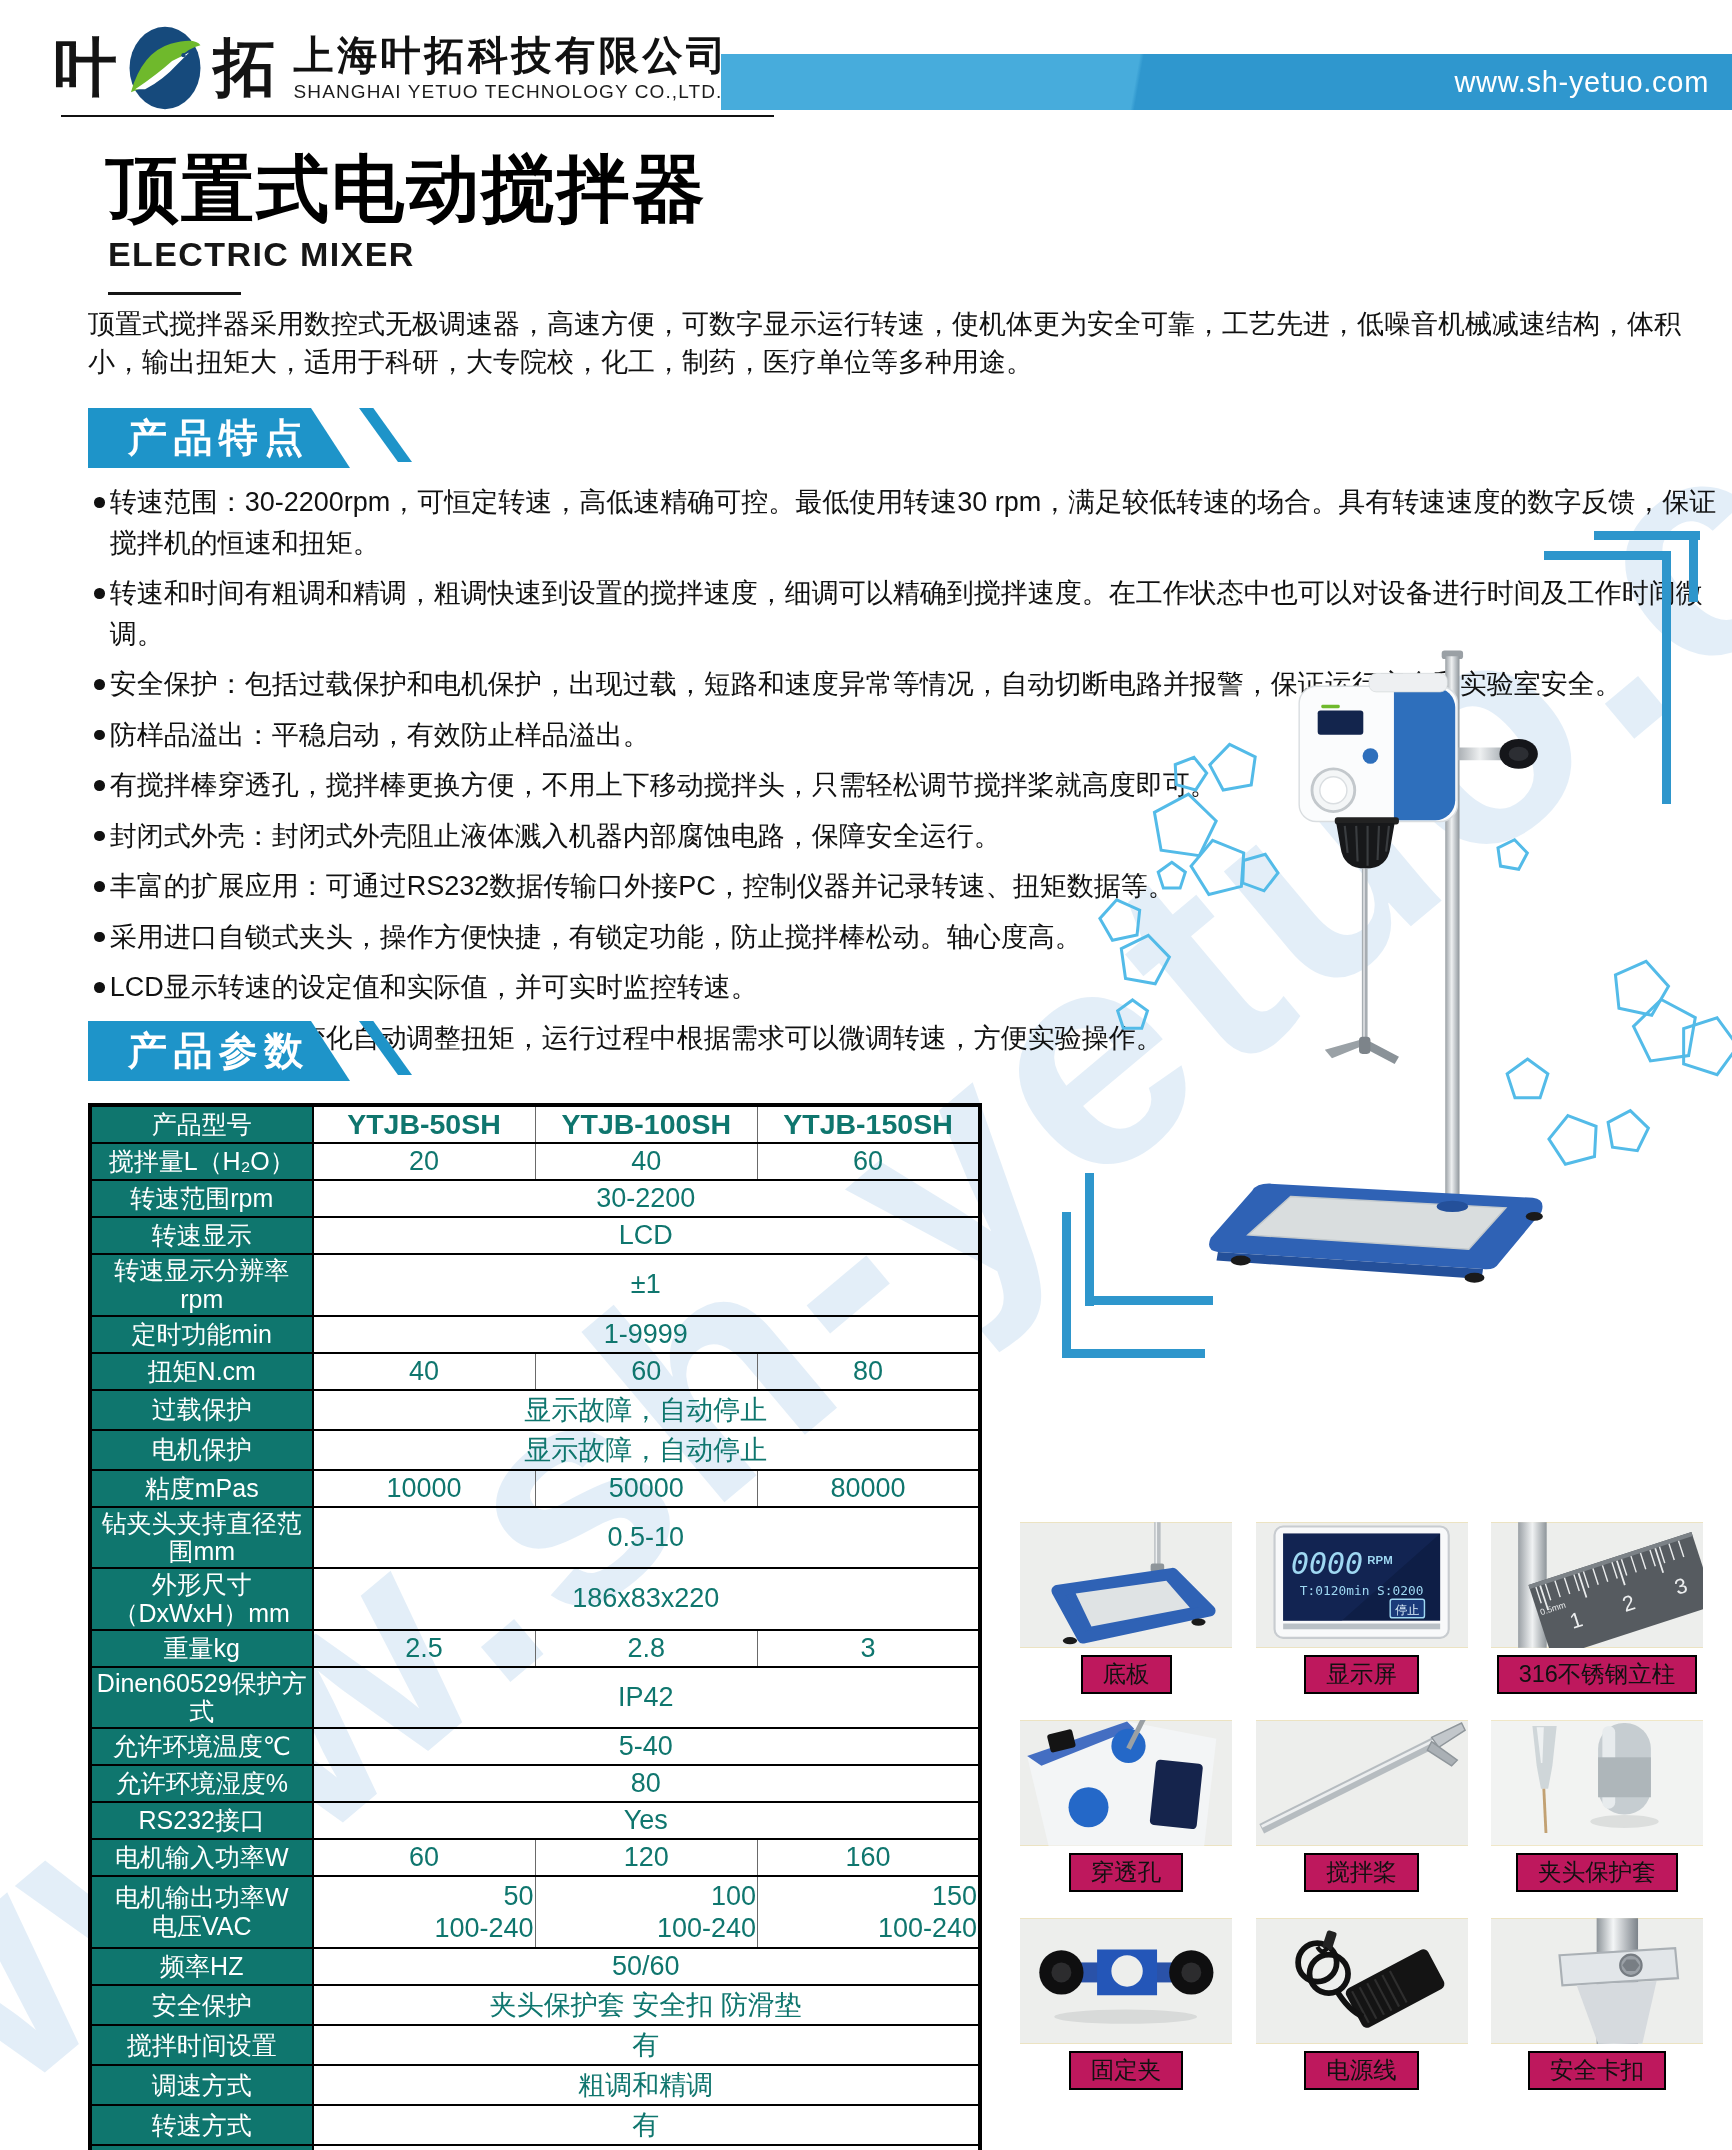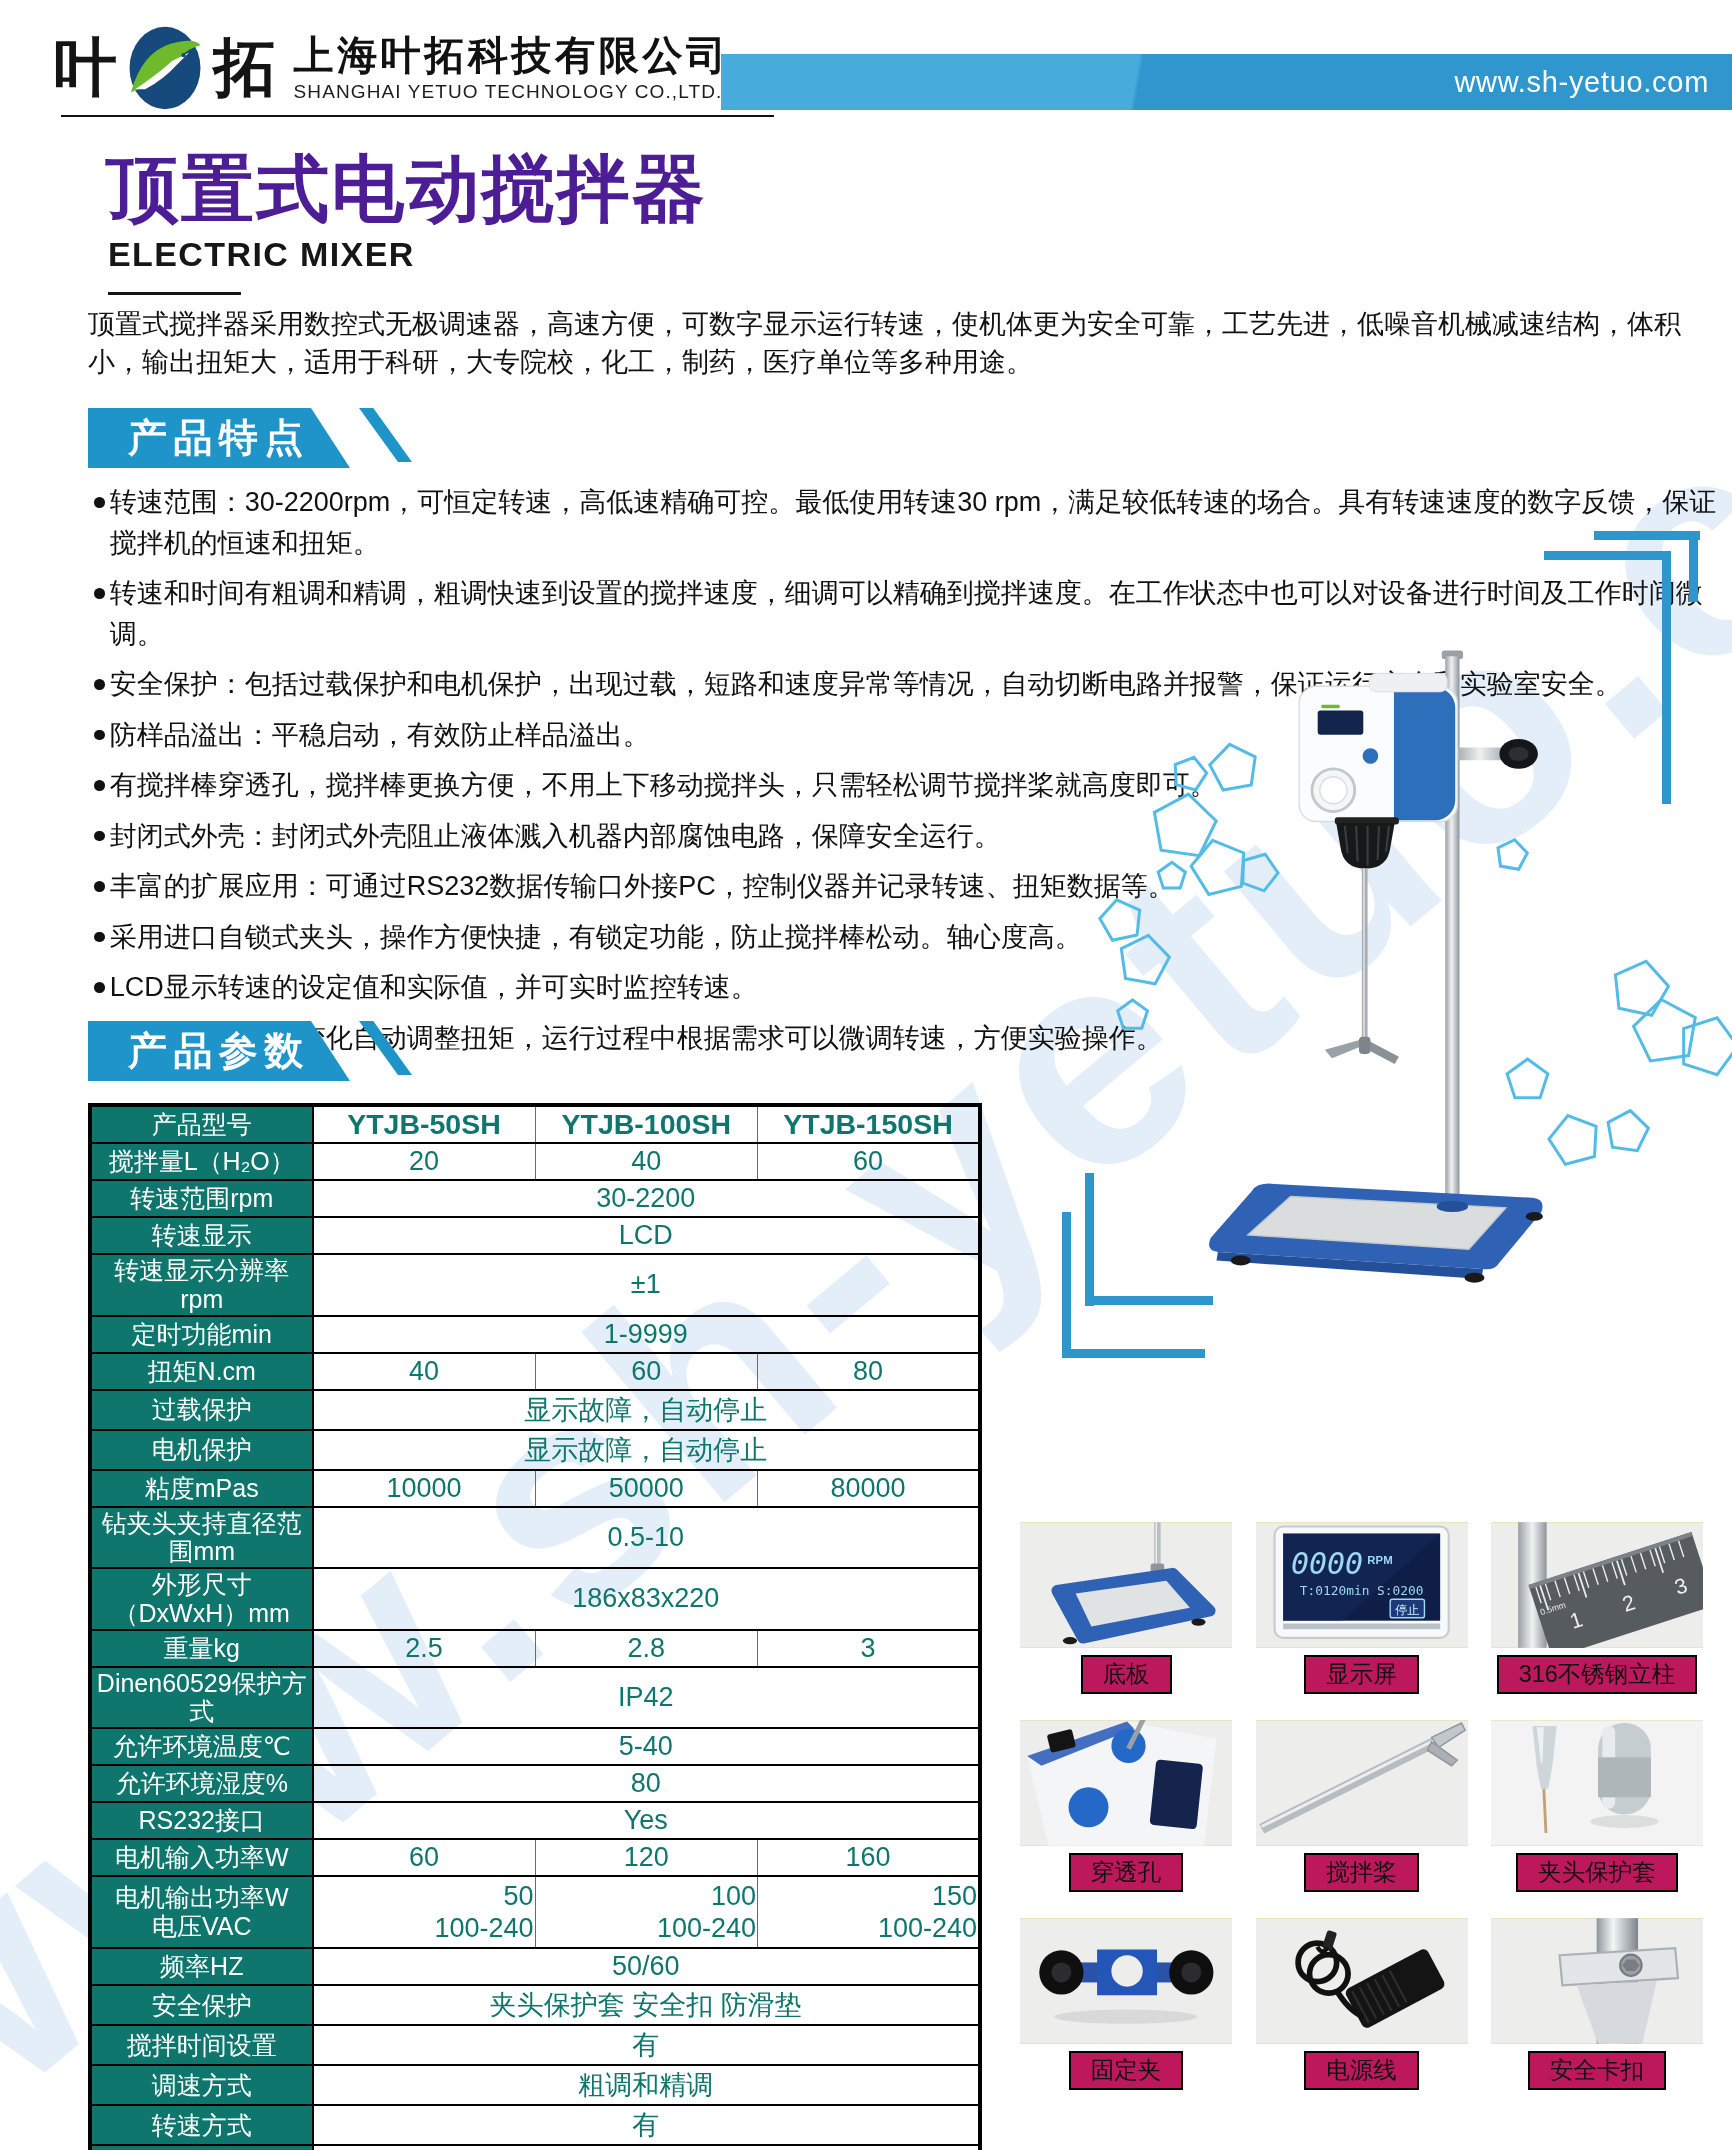--- a/index.html
+++ b/index.html
@@ -11,21 +11,21 @@
   .logo-icon{width:88px;height:88px;margin:0 4.3px;}
   .company{margin-left:17px;}
   .company-cn{font-size:40px;font-weight:700;letter-spacing:3.6px;color:#111;line-height:1.1;}
   .company-en{font-size:19px;letter-spacing:1.1px;color:#1c1c1c;margin-top:4.3px;font-weight:500;}
   .header-rule{position:absolute;left:61px;top:115px;width:713px;height:2.1px;background:#111;z-index:2;}
   .banner{position:absolute;left:721px;top:54px;width:1012px;height:56px;z-index:2;
           background:linear-gradient(100deg,#47ACDC 0%,#47ACDC 41%,#2F97CE 41.4%,#2F97CE 100%);
           display:flex;align-items:center;justify-content:flex-end;padding-right:24px;box-sizing:border-box;}
   .banner-url{color:#fff;font-size:29px;letter-spacing:0.7px;}
   
-  .title-cn{position:absolute;left:106px;top:141px;font-size:73px;font-weight:900;letter-spacing:2.1px;color:#4c1d95;z-index:2;}
+  .title-cn{position:absolute;left:106px;top:141px;font-size:73px;font-weight:900;letter-spacing:2.1px;color:#000000;z-index:2;}
   .title-en{position:absolute;left:108px;top:235px;font-size:34px;font-weight:700;letter-spacing:1.4px;color:#161616;z-index:2;}
   .title-underline{position:absolute;left:108px;top:292px;width:133px;height:2.9px;background:#161616;z-index:2;}
   .intro{position:absolute;left:88px;top:305px;width:1634px;font-size:27px;line-height:1.42;color:#111;z-index:2;}
   
   .section-head{position:absolute;left:88px;height:54px;z-index:2;}
   .sh-box{position:absolute;left:0;top:0;width:262px;height:60px;background:#1E94C9;
           clip-path:polygon(0 0,calc(100% - 39px) 0,100% 100%,0 100%);
           display:flex;align-items:center;padding-left:40px;box-sizing:border-box;}
   .sh-box span{color:#fff;font-size:39px;font-weight:700;letter-spacing:6.4px;}
   .sh-stripe{position:absolute;left:271px;top:0;width:64px;height:54px;background:#1E94C9;

